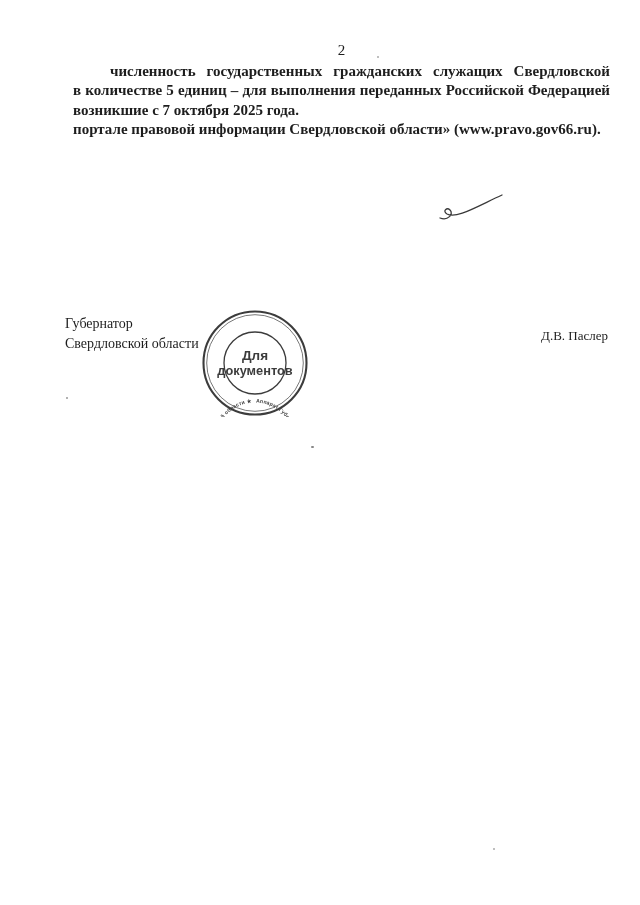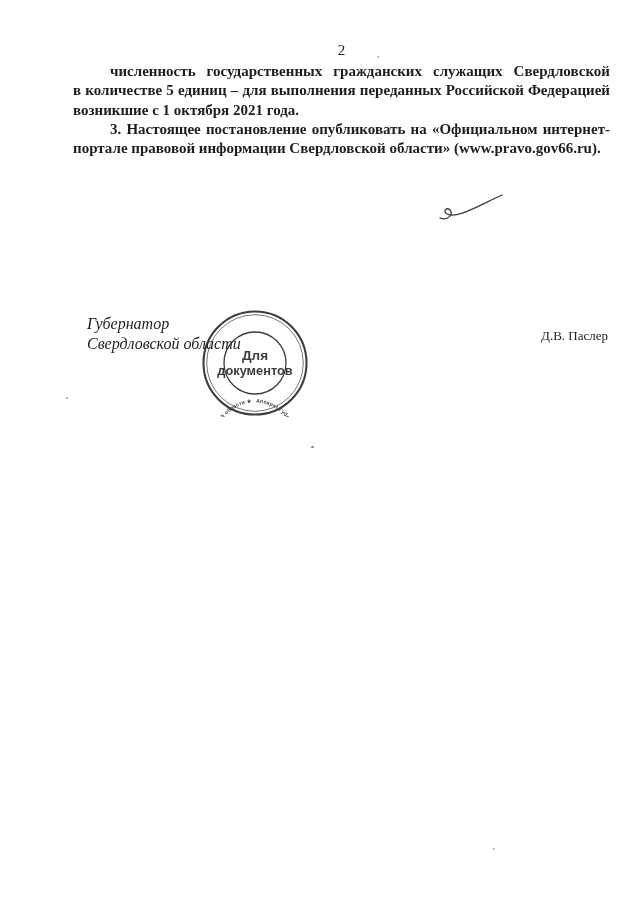--- a/index.html
+++ b/index.html
@@ -19,22 +19,22 @@
     position:absolute; top:62px; left:73px; width:537px;
     font-size:15px; line-height:19.35px;
   }
   .line {
     height:19.35px; overflow:hidden;
     text-align:justify; text-align-last:justify; text-justify:inter-word;font-weight:bold;
   }
   .line.last { text-align-last:left; }
   .line.indent { text-indent:37px; }
   .sig-left {
-    position:absolute; left:87px; top:314px;
-    font-size:16px; line-height:19.5px;font-style:italic;
+    position:absolute; left:65px; top:314px;
+    font-size:14px; line-height:19.5px;
   }
   .sig-name {
     position:absolute; right:32px; top:328px;
     font-size:13px;
   }
   .stamp {
     position:absolute; left:201px; top:309px;
     width:108px; height:108px; opacity:0.93;
   }
   .stamp text {
@@ -55,22 +55,21 @@
 </head>
 <body>
 
 <div class="page">
 
   <div class="pagenum">2</div>
 
   <div class="textblock">
     <div class="line indent">численность государственных гражданских служащих Свердловской области</div>
     <div class="line">в количестве 5 единиц – для выполнения переданных Российской Федерацией</div>
-    <div class="line last">возникшие с 1 октября 2021 года.</div>
-    <div class="line indent">3. Настоящее постановление опубликовать на «Официальном интернет-</div>
+    <div class="line last">возникшие с 7 октября 2025 года.</div>
     <div class="line last">портале правовой информации Свердловской области» (www.pravo.gov66.ru).</div>
   </div>
 
   <div class="sig-left">
     <div>Губернатор</div>
     <div>Свердловской области</div>
   </div>
 
   <div class="sig-name">Д.В. Паслер</div>
 

